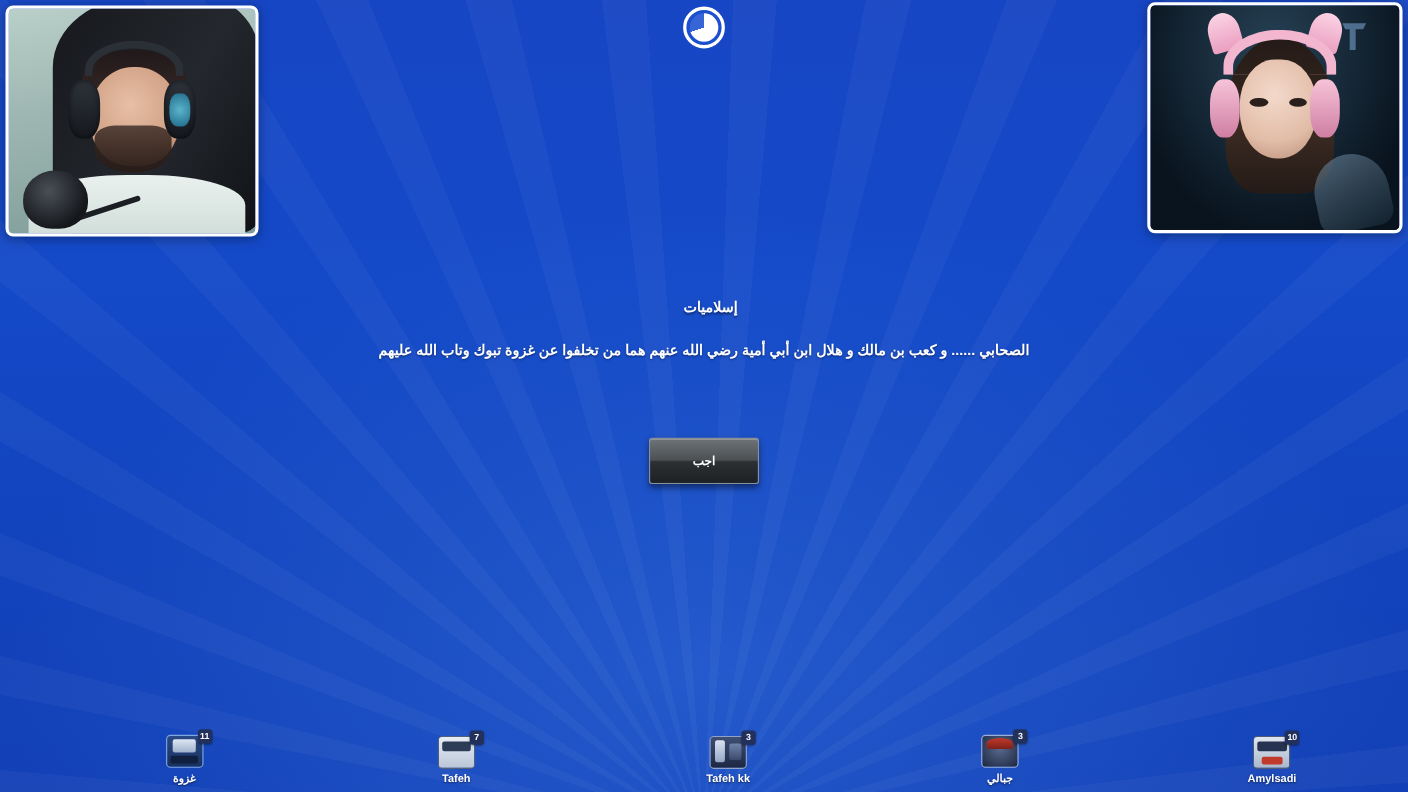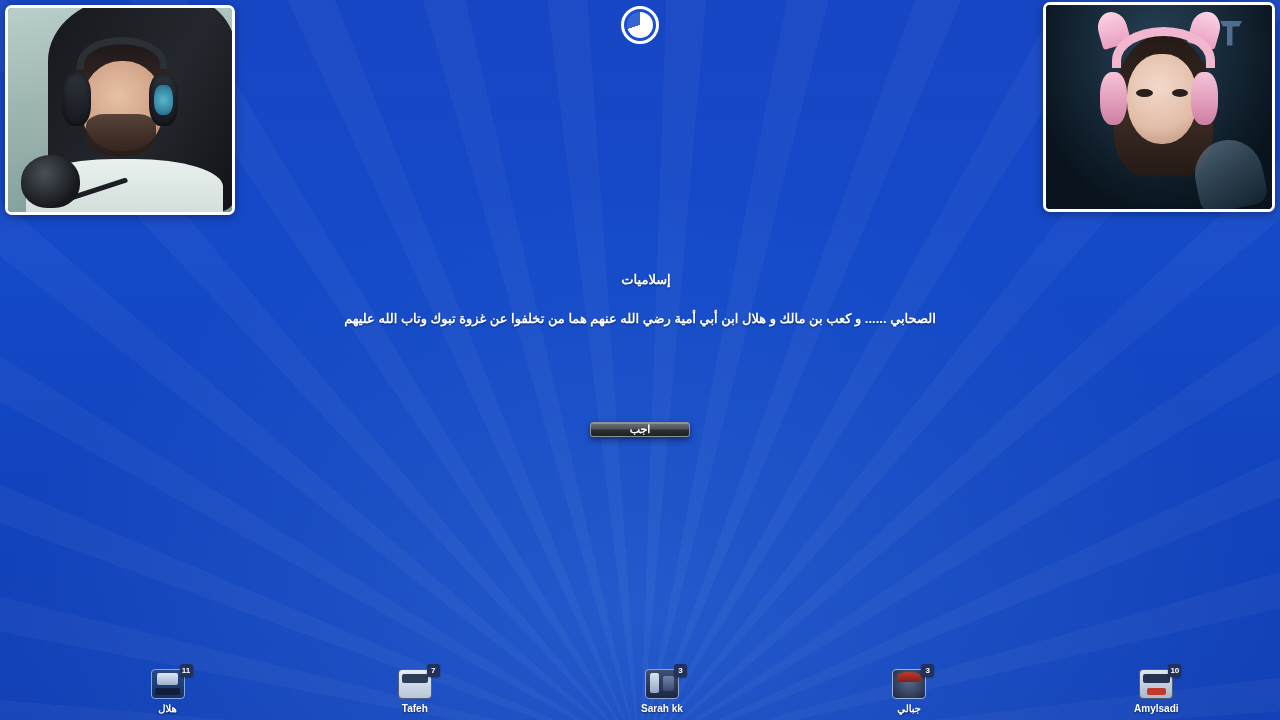--- a/index.html
+++ b/index.html
@@ -193,32 +193,31 @@
     margin-top: 22px;
     color:#ffffff;
     font-size: 13px;
     font-weight: bold;
     line-height: 1.5;
     text-shadow: 0 1px 2px rgba(0,0,0,.45);
     padding: 0 180px;
   }
   #answer-button {
     position:absolute; left:50%; top:398px; transform: translateX(-50%);
-    width: 100px; height: 15px;
+    width: 100px; height: 42px;
     background: linear-gradient(180deg,#6e7377 0%, #4c5053 48%, #2d3032 52%, #1e2123 100%);
     border: 1px solid #8b9095;
     border-radius: 3px;
     color:#ffffff;
     font-size: 11px;
     font-weight:bold;
     display:flex; align-items:center; justify-content:center;
     box-shadow: 0 3px 6px rgba(0,0,0,.45), inset 0 1px 0 rgba(255,255,255,.25);
     cursor: pointer;
     direction: rtl;
-    margin-top: 24px;
   }
 
   
   #players {
     position:absolute; left:0; right:0; bottom:6px;
     display:flex; justify-content: space-around; align-items:flex-end;margin-left:44px;
   }
   .player {
     width: 110px;
     display:flex; flex-direction:column; align-items:center;
@@ -348,37 +347,37 @@
 
   <div id="answer-button">اجب</div>
 
   <div id="players">
 
     <div class="player">
       <div class="avatar">
         <div class="art art-a1"></div>
         <div class="badge">11</div>
       </div>
-      <div class="pname">هلال</div>
+      <div class="pname">غزوة</div>
     </div>
 
     <div class="player">
       <div class="avatar">
         <div class="art art-a2"></div>
         <div class="badge">7</div>
       </div>
       <div class="pname">Tafeh</div>
     </div>
 
     <div class="player">
       <div class="avatar">
         <div class="art art-a3"></div>
         <div class="badge">3</div>
       </div>
-      <div class="pname">Sarah kk</div>
+      <div class="pname">Tafeh kk</div>
     </div>
 
     <div class="player">
       <div class="avatar">
         <div class="art art-a4"></div>
         <div class="badge">3</div>
       </div>
       <div class="pname">جبالي</div>
     </div>
 

